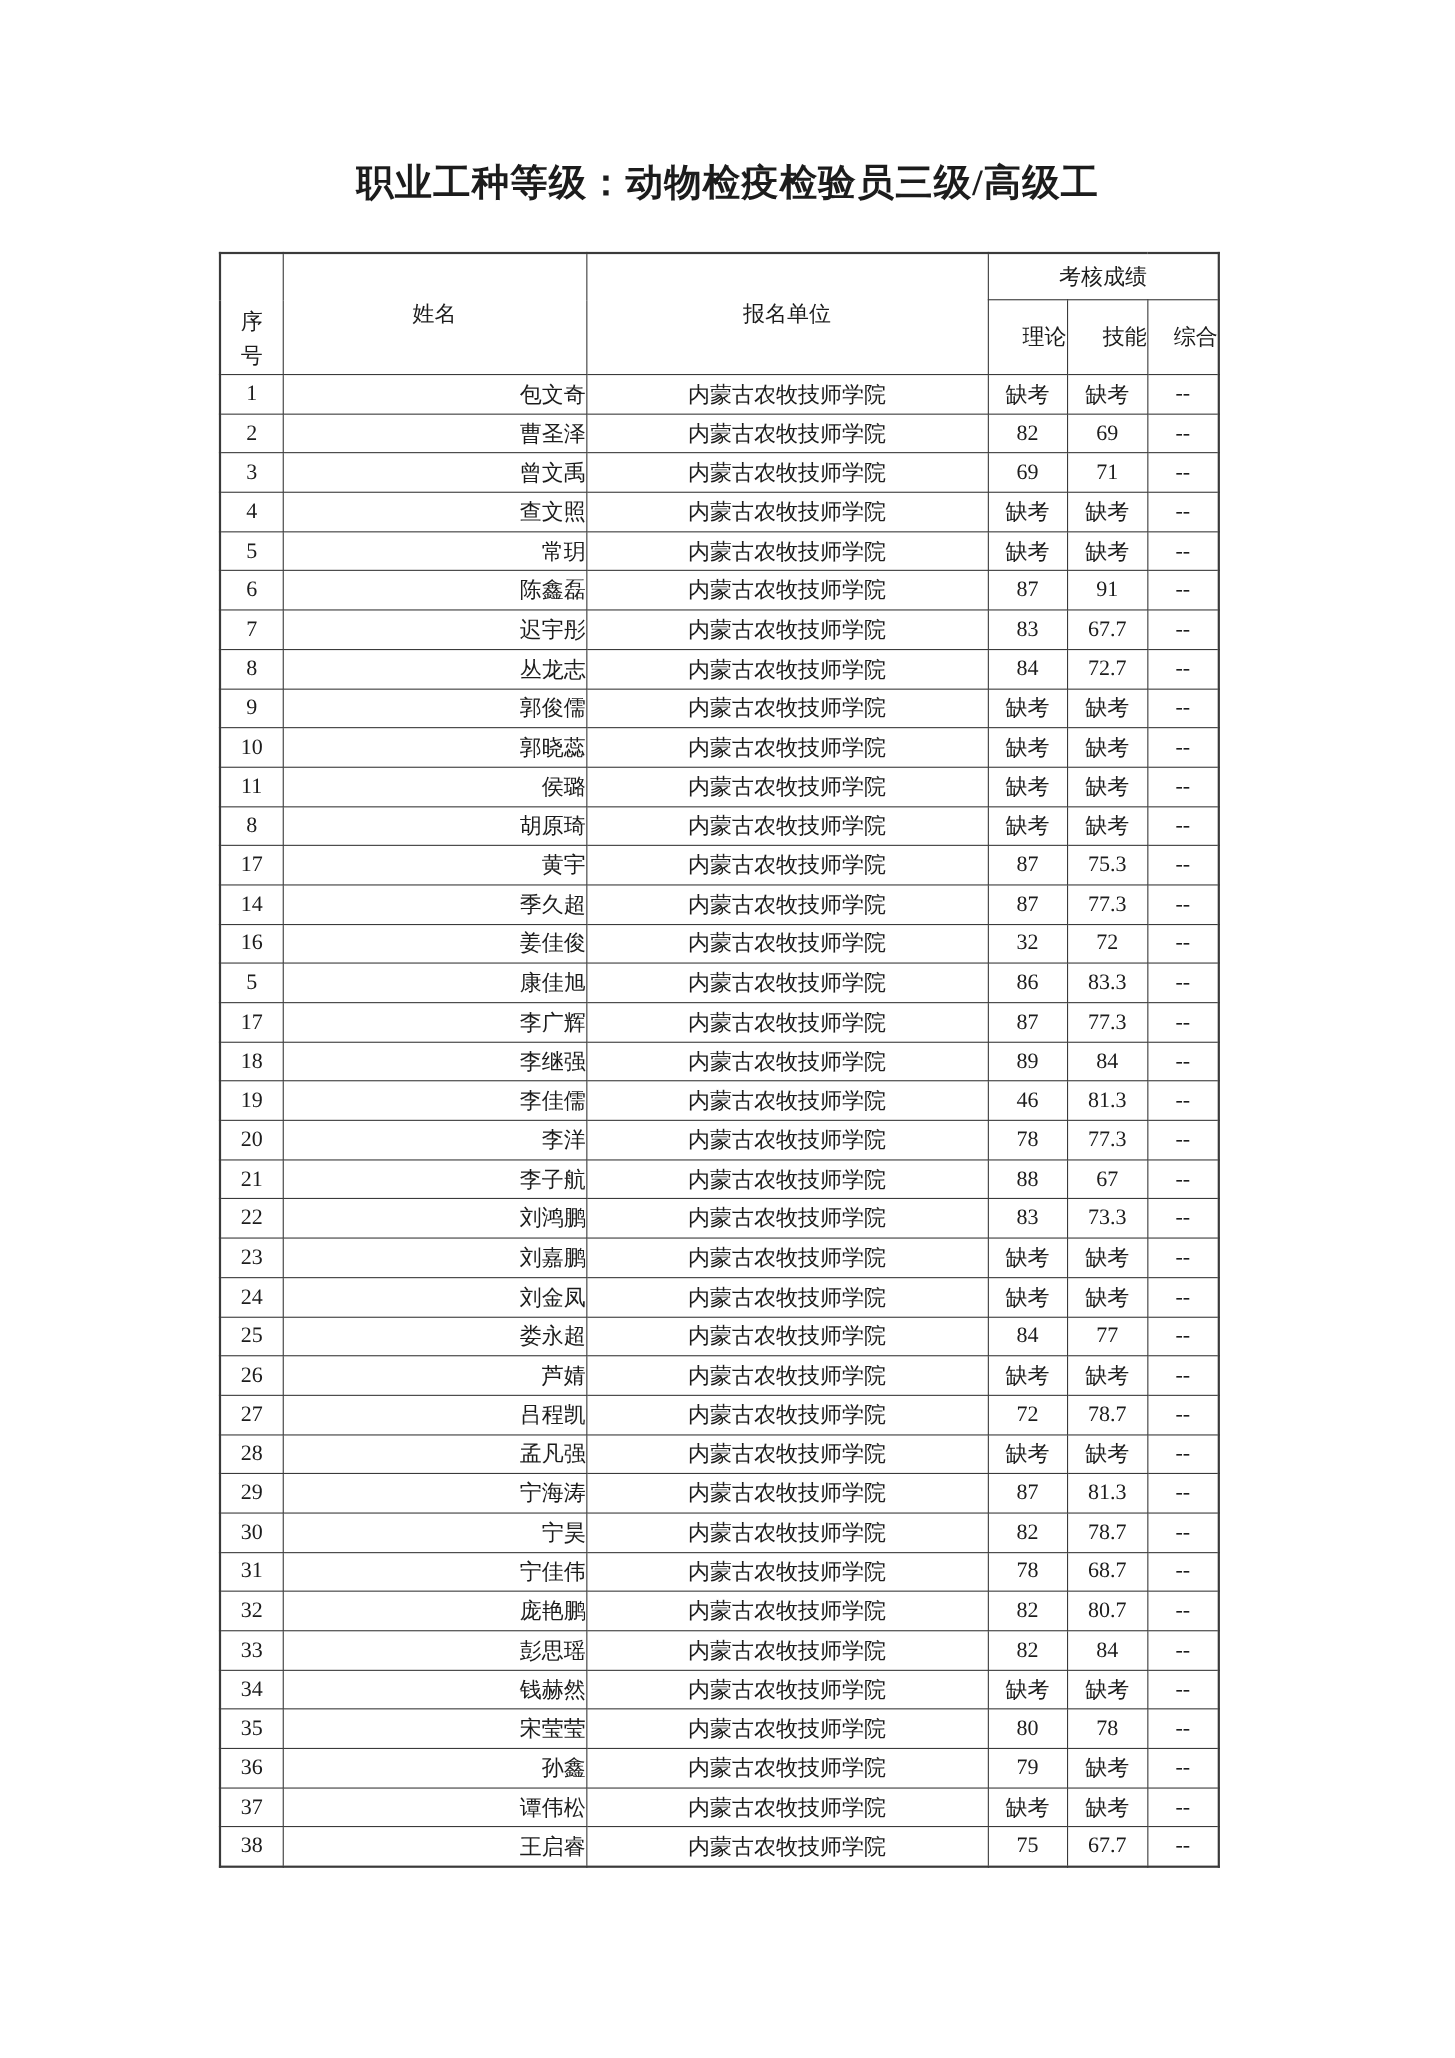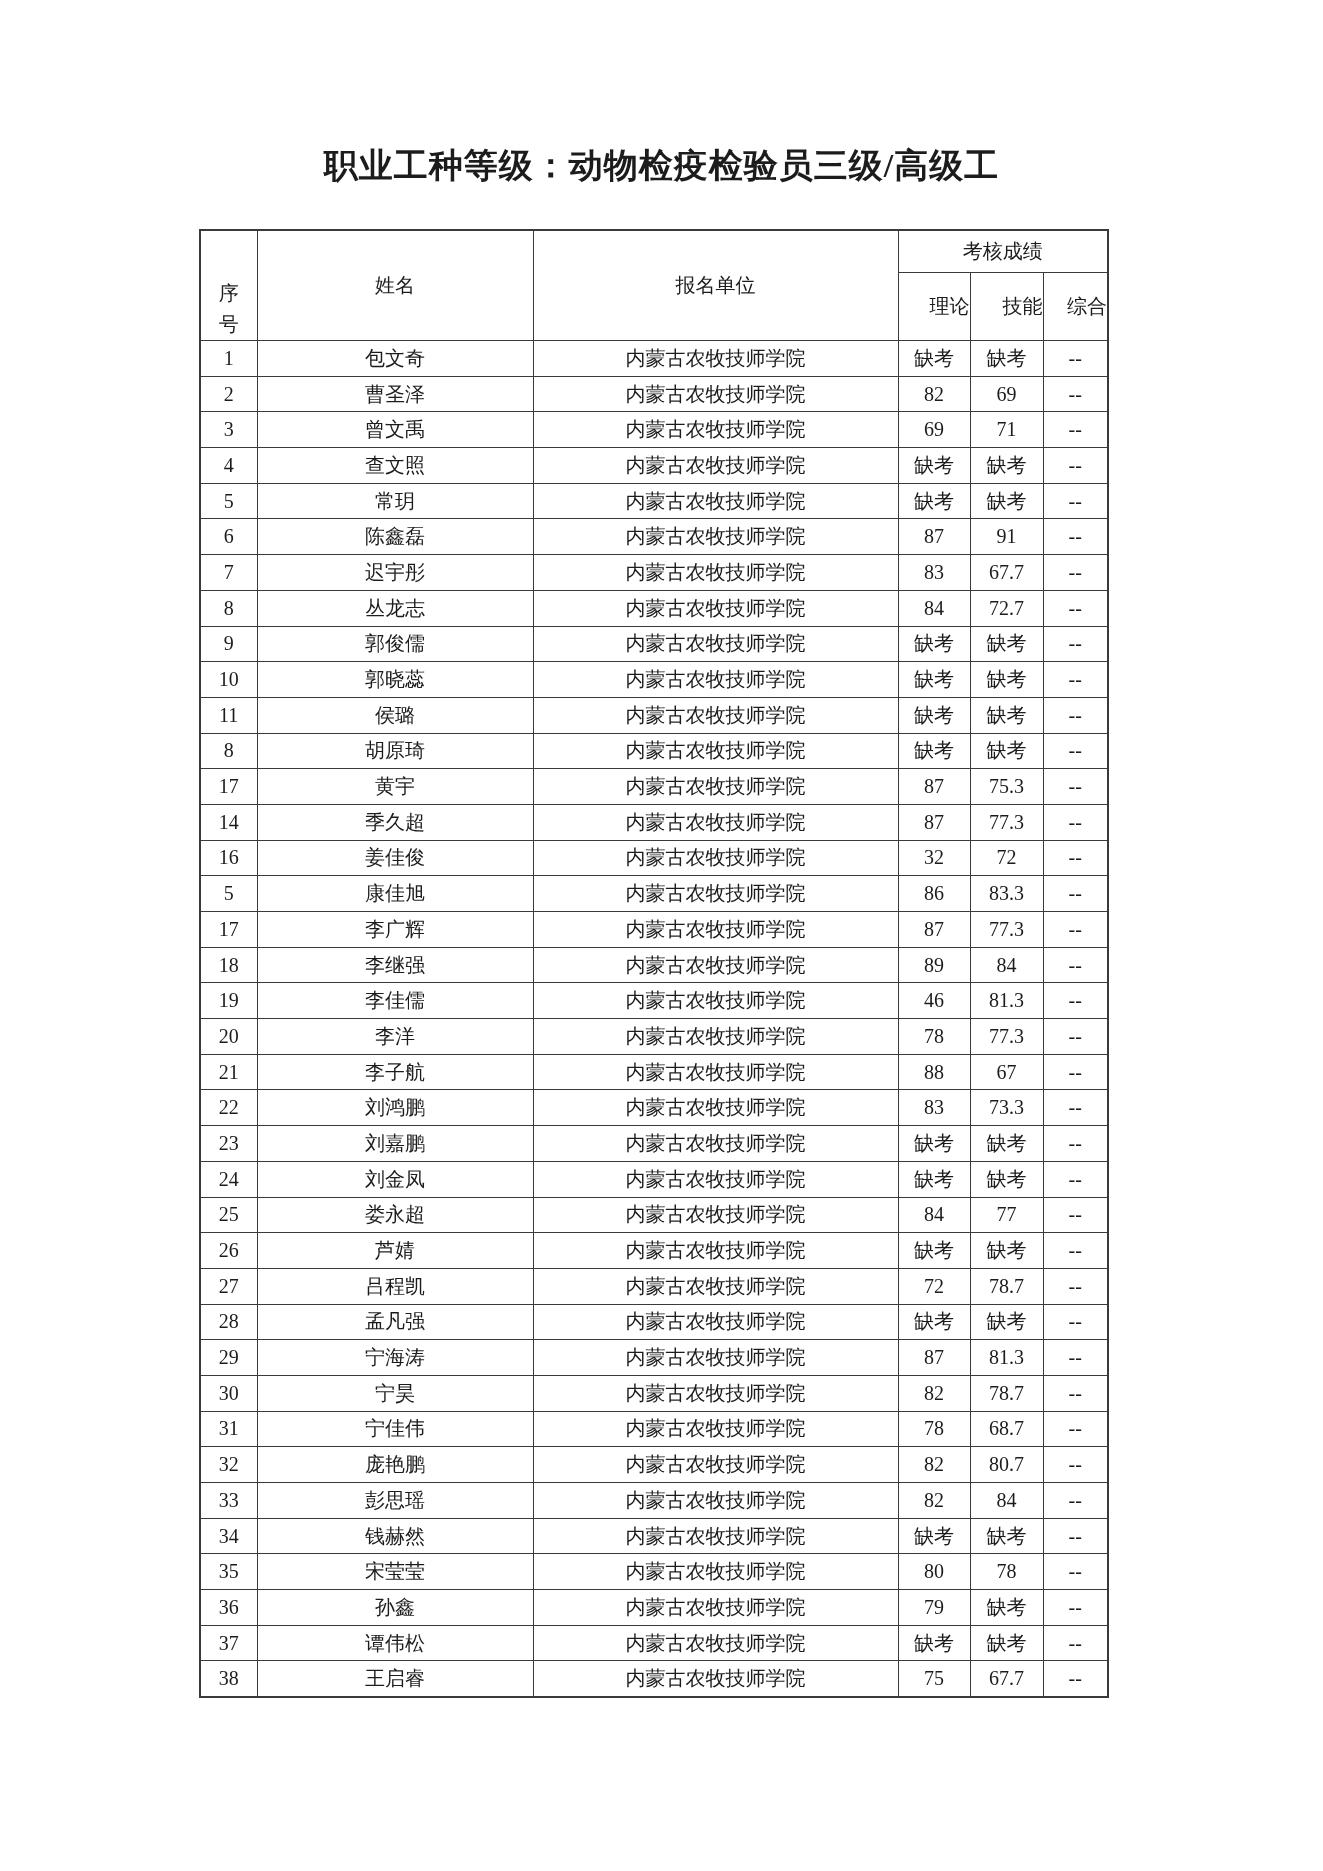--- a/index.html
+++ b/index.html
@@ -38,21 +38,21 @@
     font-weight: normal;
     font-size: 20px;
     padding: 0;
     overflow: hidden;
     white-space: nowrap;
   }
   tr.head-top th { height: 36px; }
   tr.head-sub th { height: 58px; text-align: right; }
   tbody td { height: 34.7px; }
   .c-center { text-align: center; }
-  .c-name { text-align: center; padding-left: 14px; white-space: normal; }
+  .c-name { text-align: right; padding-left: 14px; white-space: normal; }
   .c-num { text-align: center; padding-right: 12px; }
   .two-line {
     display: inline-block;
     width: 22px;
     line-height: 1.55;
     white-space: normal;
     word-break: break-all;
     text-align: center;
     vertical-align: middle;
     margin-top: 47px;

